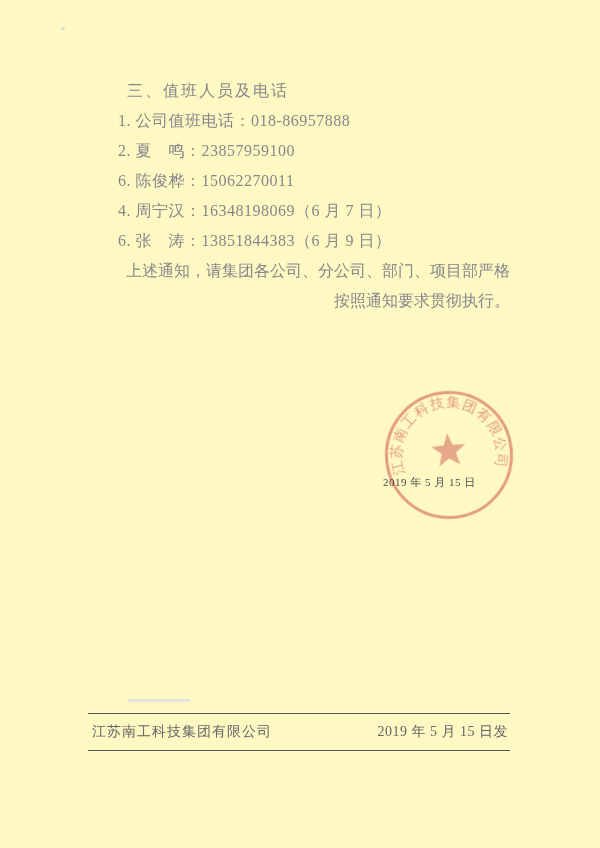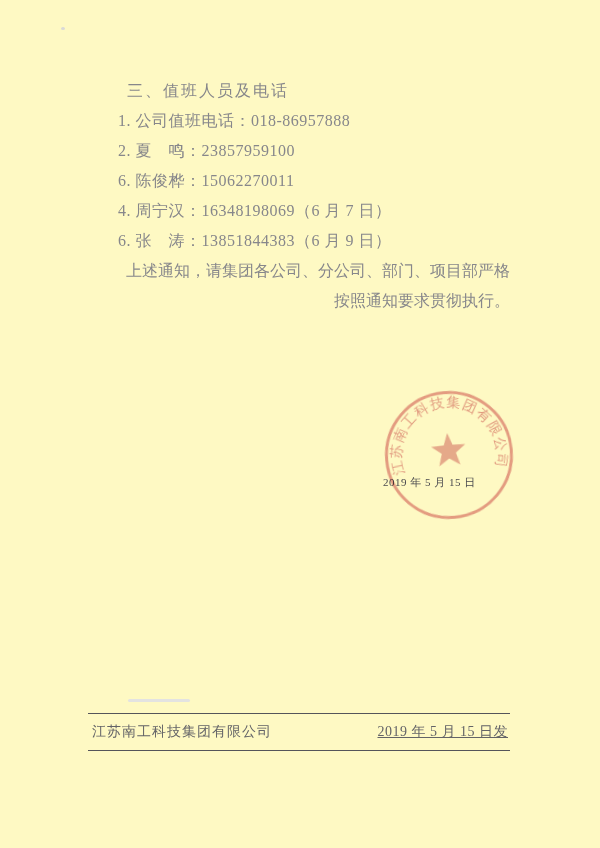--- a/index.html
+++ b/index.html
@@ -81,21 +81,21 @@
     height: 36px;
     border-top: 1.5px solid #55555a;
     border-bottom: 1.5px solid #55555a;
     display: flex;
     align-items: center;
     justify-content: space-between;
     font-size: 14px;
     color: #636367;
   }
   .footer .left { letter-spacing: 1px; padding-left: 4px; }
-  .footer .right { letter-spacing: 0.5px; padding-right: 2px; white-space: nowrap; text-decoration: underline; }
+  .footer .right { letter-spacing: 0.5px; padding-right: 2px; white-space: nowrap; }
   
   .artifact-dot {
     position: absolute;
     left: 61px;
     top: 27px;
     width: 4px;
     height: 3px;
     background: #d9d9d7;
     border-radius: 50%;
   }

